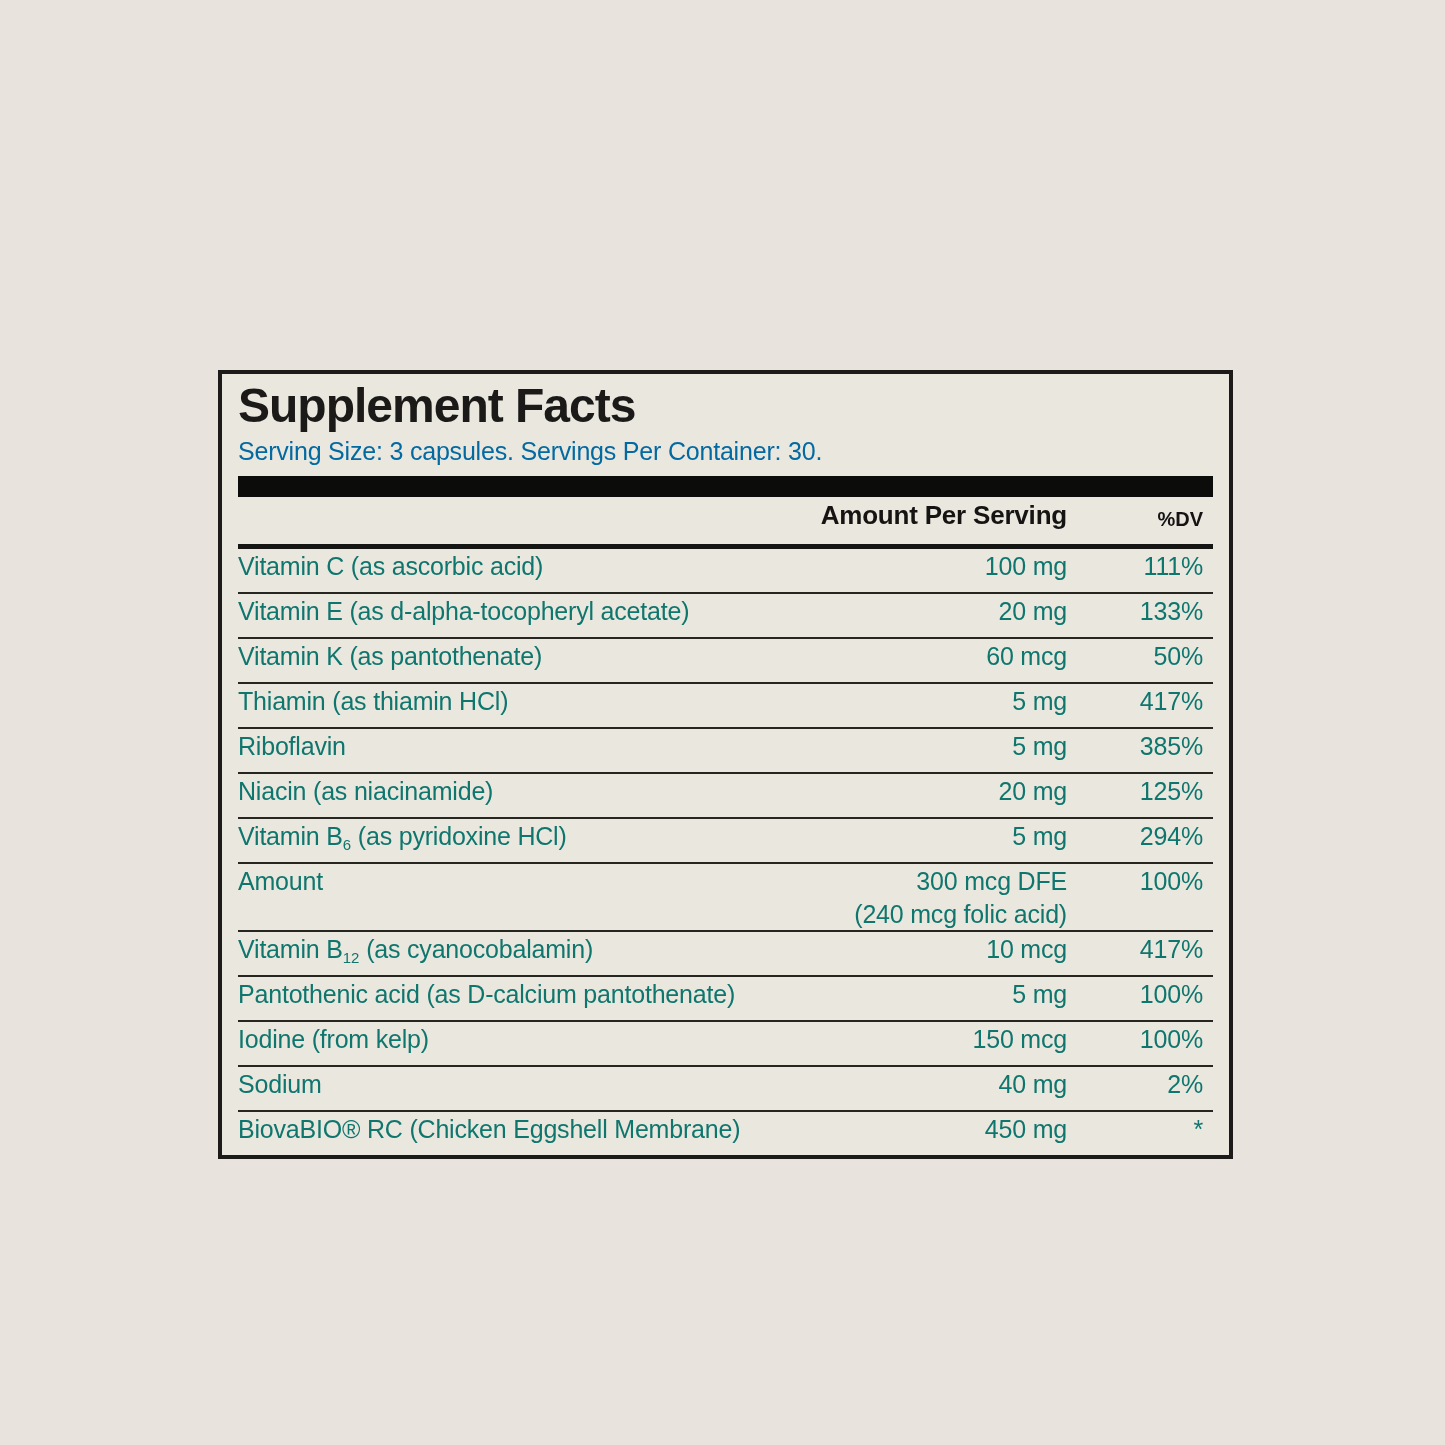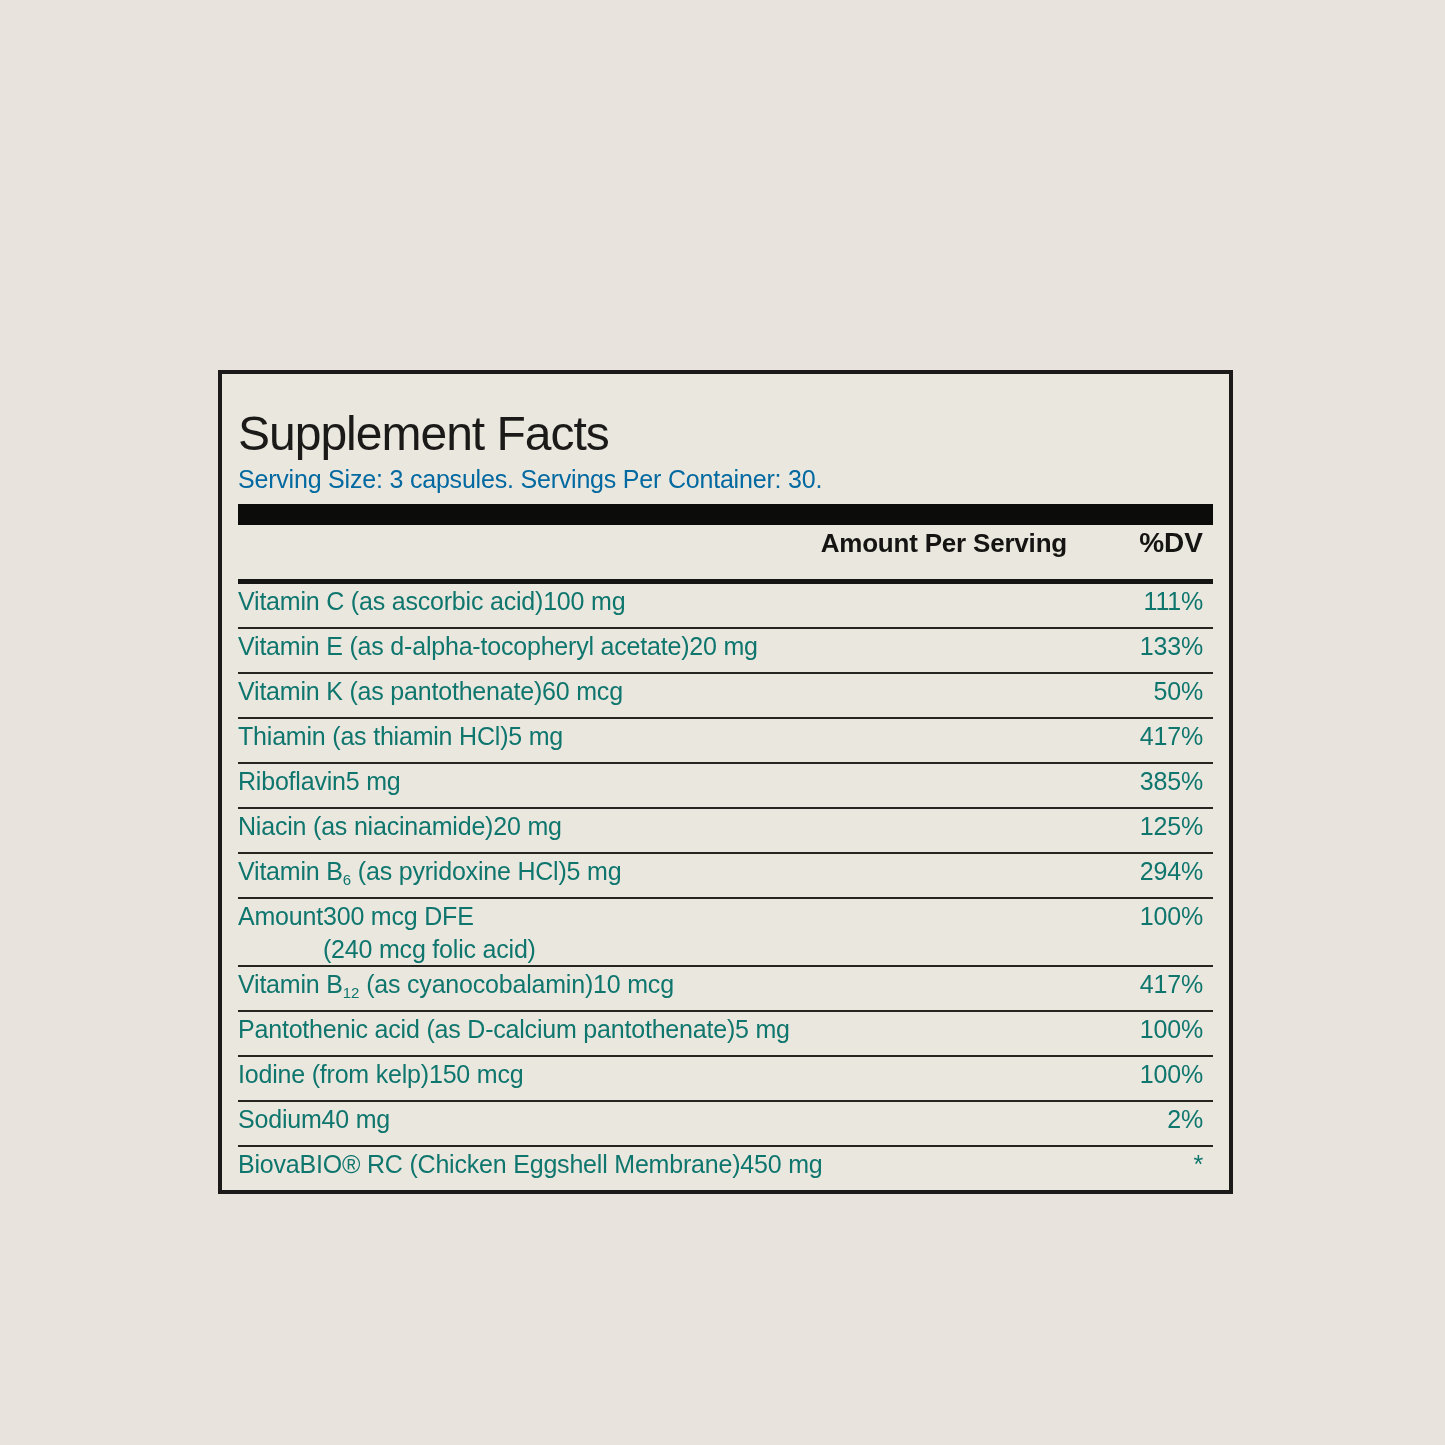--- a/index.html
+++ b/index.html
@@ -19,80 +19,79 @@
     left: 218px;
     top: 370px;
     width: 1015px;
     box-sizing: border-box;
     border: 4px solid #1c1b19;
     background: #eae7df;
     padding: 6px 16px 0 16px;
   }
   .title {
     font-size: 48px;
-    font-weight: 400;
+    font-weight: 700;
     letter-spacing: -1px;
     line-height: 52px;
     color: #1b1a18;
-    margin-top: 28px;
   }
   .serving-info {
     font-size: 25px;
     font-weight: 400;
     line-height: 30px;
     margin-top: 4px;
     color: #0369a1;
     letter-spacing: -0.2px;
   }
   .black-bar {
     height: 21px;
     background: #0c0c0b;
     margin-top: 10px;
   }
   .header-row {
     display: flex;
     align-items: flex-end;
     height: 34px;
-    padding-bottom: 20px;
+    padding-bottom: 13px;
     box-sizing: content-box;
   }
   .header-row .col-name { flex: 0 0 auto; }
   .header-row .col-amount {
     flex: 1;
     text-align: right;
     font-size: 26px;
     font-weight: 700;
     color: #151412;
     letter-spacing: -0.2px;
   }
   .header-row .col-dv {
     width: 146px;
     box-sizing: border-box;
     padding-right: 10px;
     text-align: right;
-    font-size: 28px;
+    font-size: 20px;
     font-weight: 700;
     color: #151412;
   }
   .thick-divider {
     height: 5px;
     background: #151513;
   }
   .table-row {
     display: flex;
     align-items: flex-start;
     border-bottom: 2px solid #26251f;
     font-size: 25px;
     line-height: 34px;
     color: #0f766e;
     letter-spacing: -0.2px;
   }
   .table-row.last { border-bottom: none; }
   .col-name { flex: 0 1 auto; text-align: left; }
-  .col-amount { flex: 1; white-space: nowrap; }
+  .col-amount { flex: 1; text-align: right; white-space: nowrap; }
   .col-dv {
     width: 146px;
     box-sizing: border-box;
     padding-right: 10px;
     text-align: right;
     flex: 0 0 auto;
   }
   .sub-script {
     font-size: 15px;
     vertical-align: -5px;

